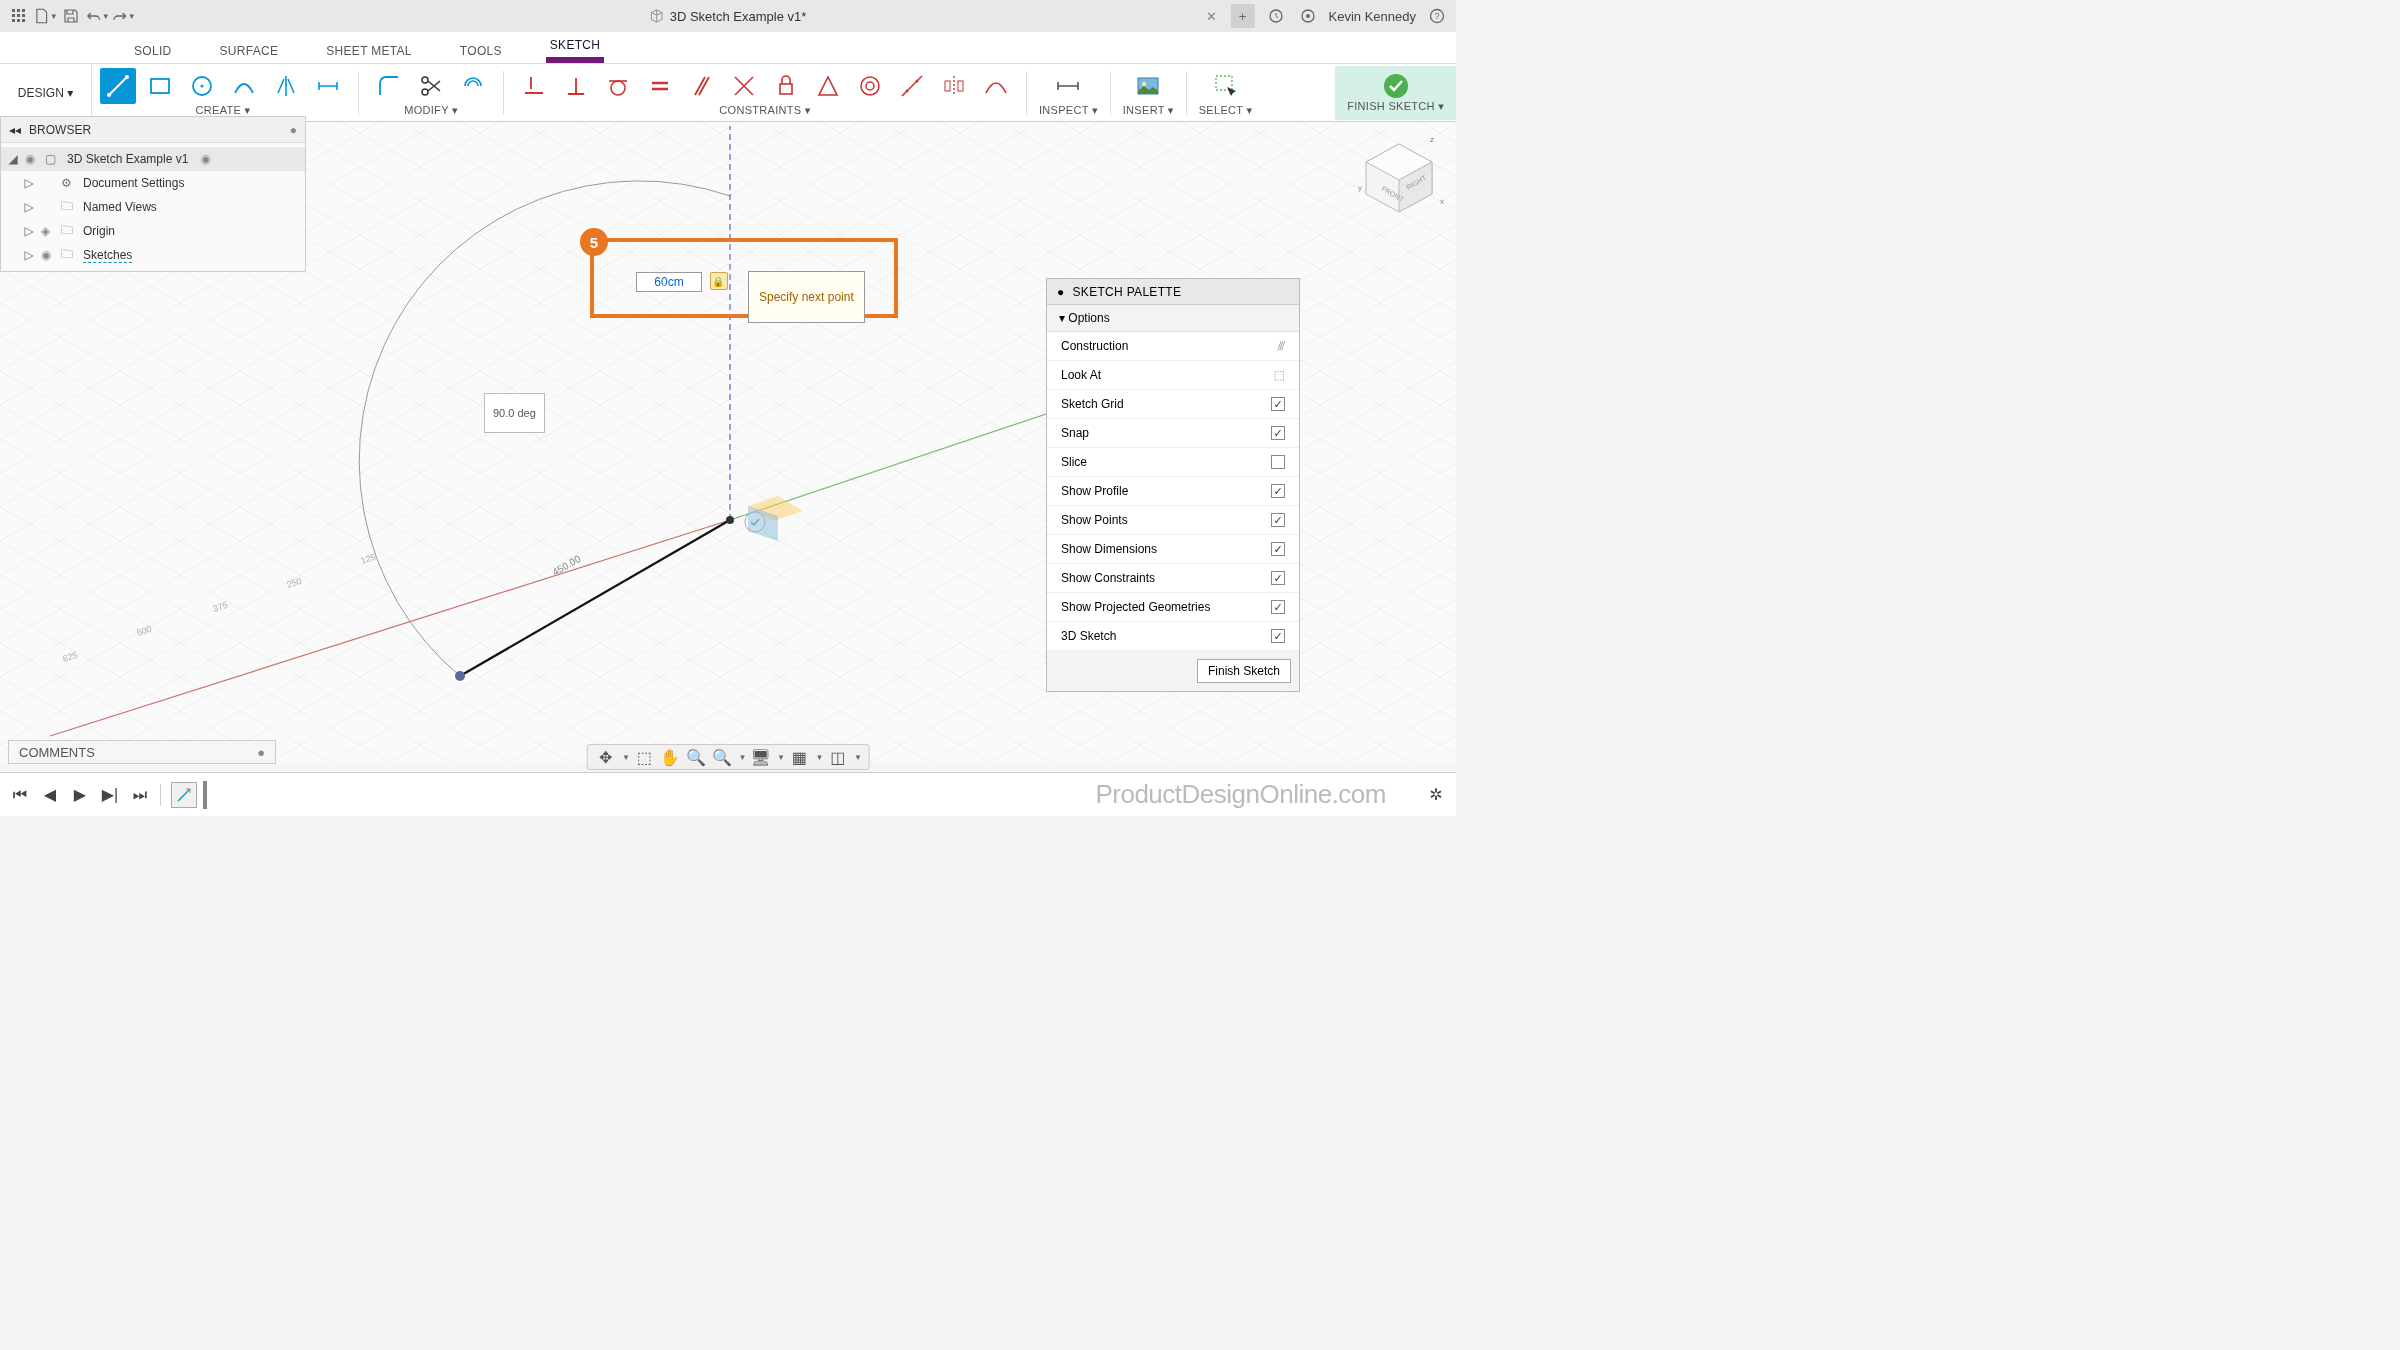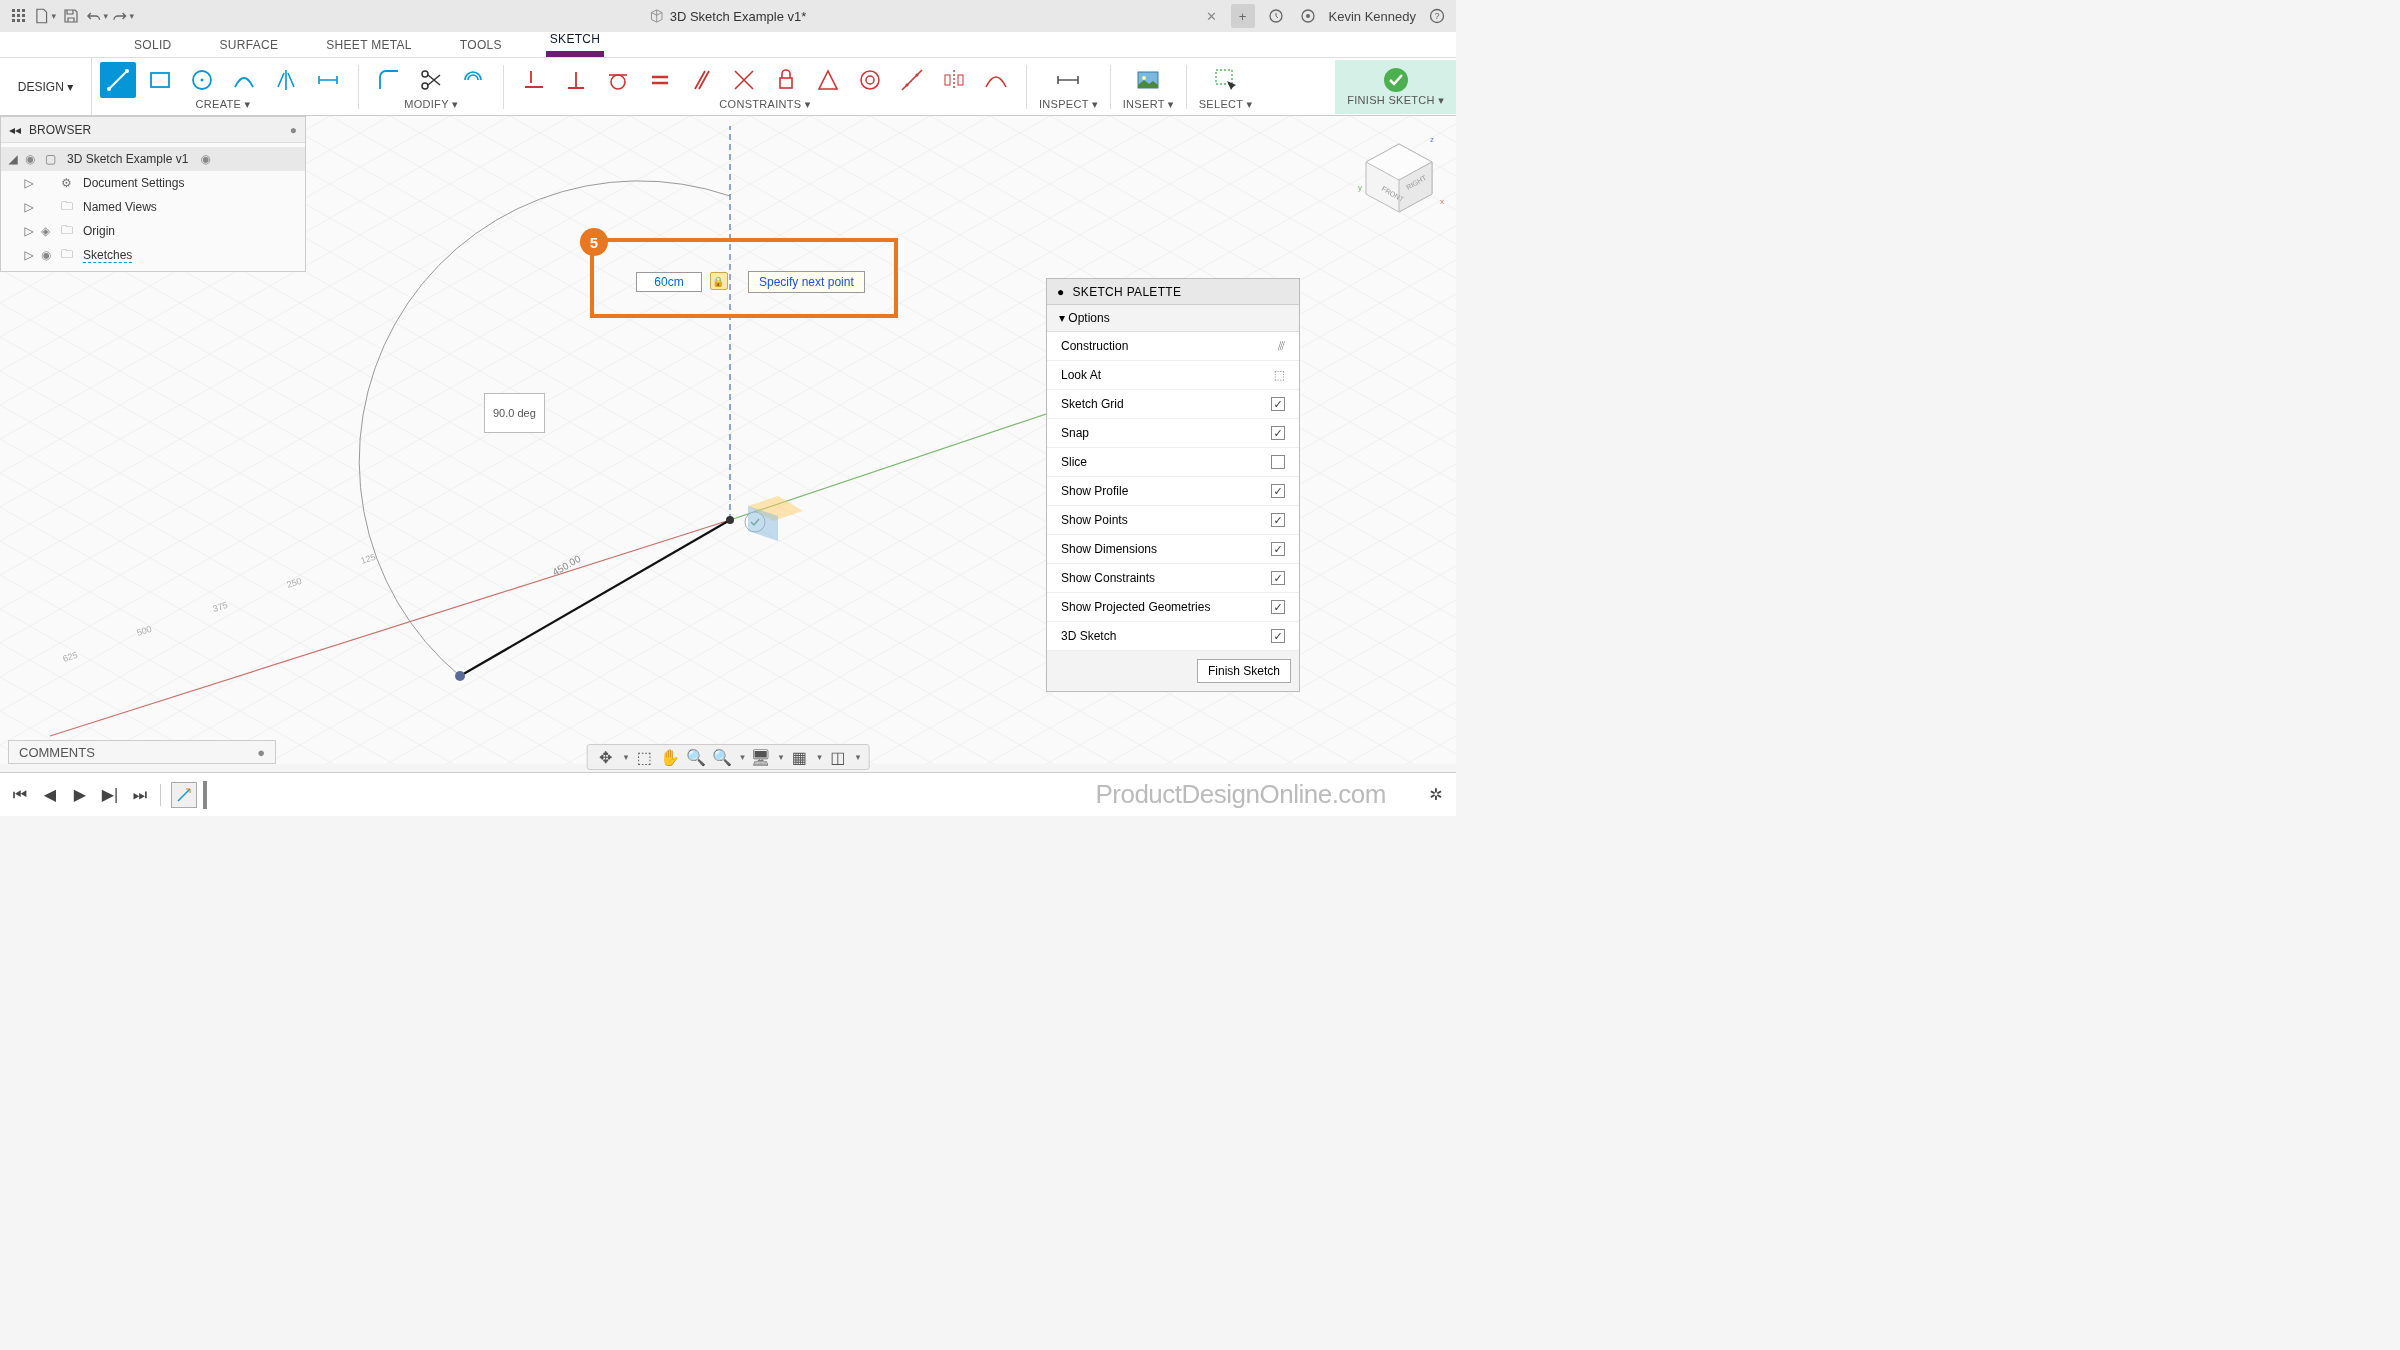--- a/index.html
+++ b/index.html
@@ -10,21 +10,21 @@
 .topbar-left { display: flex; gap: 4px; align-items: center; }
 .topbar-icon { width: 22px; height: 22px; display: flex; align-items: center; justify-content: center; color: #555; cursor: pointer; }
 .topbar-icon svg { width: 16px; height: 16px; }
 .topbar-title { position: absolute; left: 50%; transform: translateX(-50%); font-size: 13px; color: #333; display: flex; align-items: center; gap: 6px; }
 .topbar-right { margin-left: auto; display: flex; gap: 10px; align-items: center; font-size: 13px; color: #444; }
 .dropdown-caret { font-size: 9px; margin-left: 2px; color: #666; }
 .tab-close { width: 18px; height: 18px; display: flex; align-items: center; justify-content: center; color: #888; margin-left: 20px; }
 .tab-add { width: 24px; height: 24px; background: #d0d0d0; display: flex; align-items: center; justify-content: center; color: #666; border-radius: 2px; }
 
 
-.ribbon-tabs { height: 26px; background: #fff; display: flex; align-items: flex-end; padding-left: 130px; gap: 40px; font-size: 12px; color: #555; border-bottom: 1px solid #ddd; }
+.ribbon-tabs { height: 32px; background: #fff; display: flex; align-items: flex-end; padding-left: 130px; gap: 40px; font-size: 12px; color: #555; border-bottom: 1px solid #ddd; }
 .ribbon-tab { padding: 5px 4px; cursor: pointer; letter-spacing: 0.3px; }
 .ribbon-tab.active { color: #0f172a; border-bottom: 6px solid #701a75; font-weight: 500; }
 
 
 .toolbar { height: 58px; background: #fff; display: flex; align-items: center; border-bottom: 1px solid #ccc; }
 .design-btn { width: 92px; height: 100%; display: flex; align-items: center; justify-content: center; font-size: 12px; color: #333; border-right: 1px solid #ddd; cursor: pointer; }
 .tool-group { display: flex; flex-direction: column; align-items: center; height: 100%; padding: 4px 8px; }
 .tool-row { display: flex; gap: 6px; align-items: center; height: 40px; }
 .tool-btn { width: 36px; height: 36px; display: flex; align-items: center; justify-content: center; cursor: pointer; border-radius: 2px; }
 .tool-btn.active { background: #0696d7; }
@@ -50,21 +50,21 @@
 
 
 .canvas { position: absolute; left: 0; top: 116px; right: 0; bottom: 52px; background: #fafafa; z-index: -1; overflow: hidden; }
 .canvas svg { width: 100%; height: 100%; }
 
 
 .callout-box { position: absolute; left: 590px; top: 238px; width: 308px; height: 80px; border: 4px solid #e97722; background: rgba(255,255,255,0.05); }
 .callout-badge { position: absolute; left: -14px; top: -14px; width: 28px; height: 28px; border-radius: 50%; background: #e97722; color: #fff; display: flex; align-items: center; justify-content: center; font-weight: bold; font-size: 15px; }
 .dim-input { position: absolute; left: 636px; top: 272px; width: 66px; height: 20px; background: #fff; border: 1px solid #999; font-size: 12px; color: #0066cc; text-align: center; display: flex; align-items: center; justify-content: center; font-weight: 500; }
 .lock-icon { position: absolute; left: 710px; top: 272px; width: 18px; height: 18px; background: #ffe9a8; border: 1px solid #c9a94a; border-radius: 2px; display: flex; align-items: center; justify-content: center; font-size: 10px; }
-.tooltip-box { position: absolute; left: 748px; top: 271px; background: #fffef0; border: 1px solid #999; padding: 3px 10px; font-size: 12px; color: #1d4ed8; }
+.tooltip-box { position: absolute; left: 748px; top: 271px; background: #fffef0; border: 1px solid #999; padding: 18px 10px; font-size: 12px; color: #a16207; }
 
 .angle-label { position: absolute; left: 484px; top: 393px; background: #fff; border: 1px solid #bbb; padding: 13px 8px; font-size: 11px; color: #555; }
 
 
 .palette { position: absolute; right: 156px; top: 278px; width: 254px; background: #fff; border: 1px solid #bbb; font-size: 12px; }
 .palette-header { height: 26px; background: #e8e8e8; display: flex; align-items: center; padding: 0 10px; gap: 8px; border-bottom: 1px solid #ccc; letter-spacing: 0.3px; }
 .palette-section { padding: 6px 12px; background: #f3f3f3; border-bottom: 1px solid #ddd; cursor: pointer; }
 .palette-row { display: flex; align-items: flex-end; justify-content: space-between; padding: 7px 14px; border-bottom: 1px solid #eee; }
 .palette-row .chk { width: 14px; height: 14px; border: 1px solid #888; display: flex; align-items: center; justify-content: center; font-size: 11px; }
 .palette-row .chk.on::after { content: "✓"; color: #333; }

